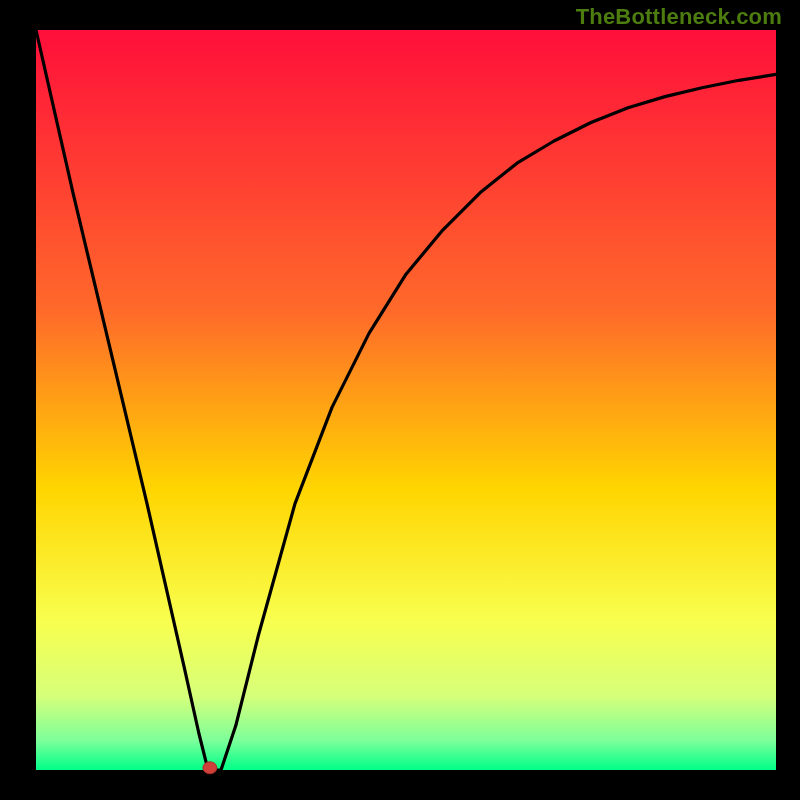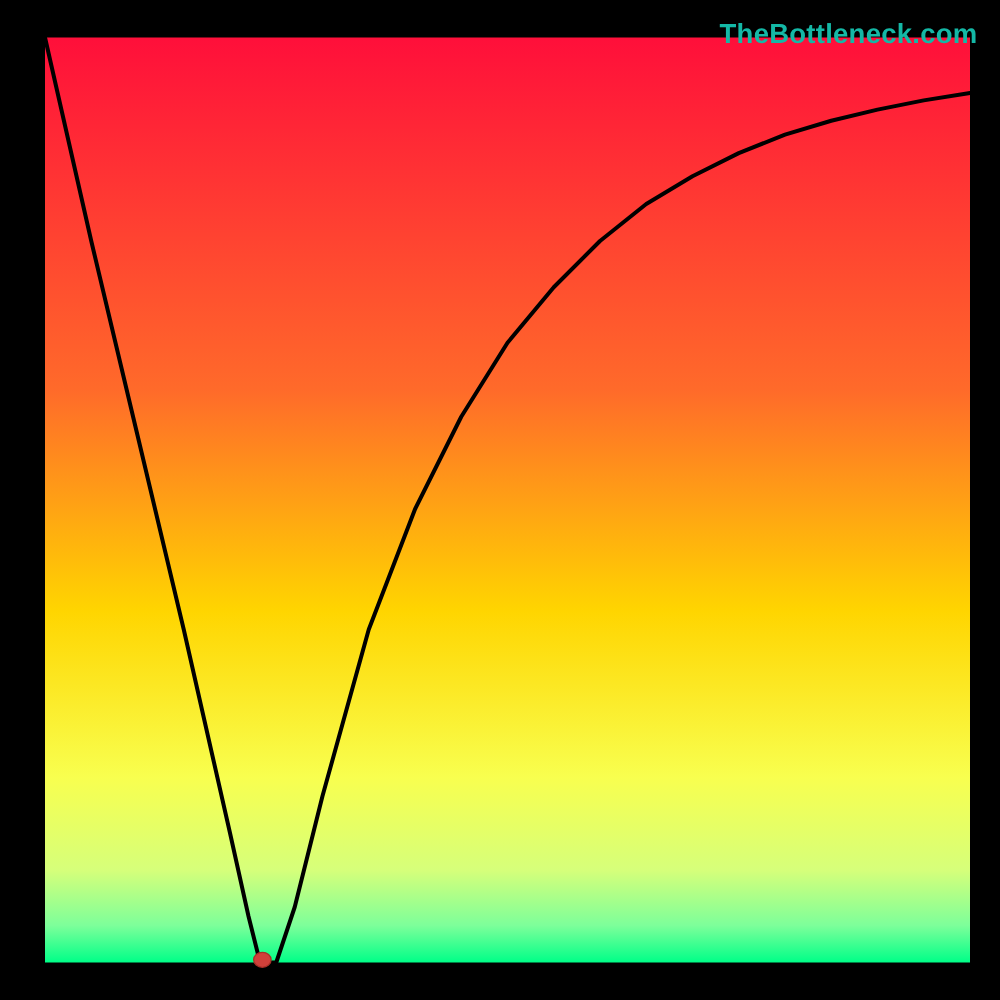--- a/index.html
+++ b/index.html
@@ -11,23 +11,23 @@
     overflow: hidden;
     font-family: Arial, Helvetica, sans-serif;
   }
   .frame {
     position: relative;
     width: 800px;
     height: 800px;
   }
   .attribution {
     position: absolute;
-    top: 14px;
+    top: 4px;
     right: 18px;
-    color: #14b8a6;
+    color: #4d7c0f;
     font-size: 22px;
     font-weight: 600;
     letter-spacing: 0.2px;
     user-select: none;
   }
   svg {
     display: block;
   }
 </style>
 </head>

